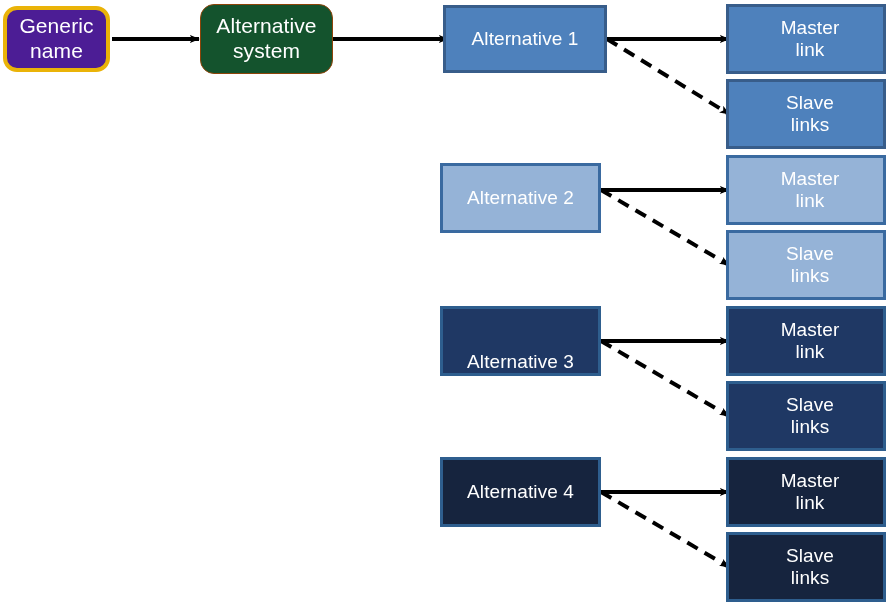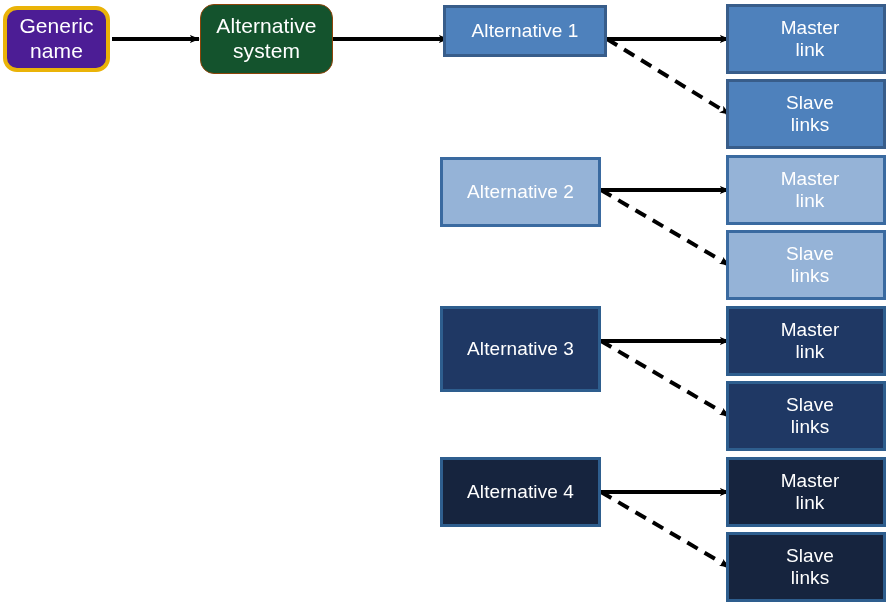--- a/index.html
+++ b/index.html
@@ -104,45 +104,45 @@
   <div class="node rounded generic" style="left:3px; top:6px; width:107px; height:66px;">
     <span>Generic
 name</span>
   </div>
 
   <div class="node rounded altsystem" style="left:200px; top:4px; width:133px; height:70px;">
     <span>Alternative
 system</span>
   </div>
 
-  <div class="node rect alt theme-1" style="left:443px; top:5px; width:164px; height:52px;">
+  <div class="node rect alt theme-1" style="left:443px; top:5px; width:164px; height:68px;">
     <span>Alternative 1</span>
   </div>
   <div class="node rect link theme-1" style="left:726px; top:4px; width:160px; height:70px;">
     <span>Master
 link</span>
   </div>
   <div class="node rect link theme-1" style="left:726px; top:79px; width:160px; height:70px;">
     <span>Slave
 links</span>
   </div>
 
-  <div class="node rect alt theme-2" style="left:440px; top:157px; width:161px; height:70px;">
+  <div class="node rect alt theme-2" style="left:440px; top:163px; width:161px; height:70px;">
     <span>Alternative 2</span>
   </div>
   <div class="node rect link theme-2" style="left:726px; top:155px; width:160px; height:70px;">
     <span>Master
 link</span>
   </div>
   <div class="node rect link theme-2" style="left:726px; top:230px; width:160px; height:70px;">
     <span>Slave
 links</span>
   </div>
 
-  <div class="node rect alt theme-3" style="left:440px; top:306px; width:161px; height:86px;">
+  <div class="node rect alt theme-3" style="left:440px; top:306px; width:161px; height:70px;align-items:flex-end;">
     <span>Alternative 3</span>
   </div>
   <div class="node rect link theme-3" style="left:726px; top:306px; width:160px; height:70px;">
     <span>Master
 link</span>
   </div>
   <div class="node rect link theme-3" style="left:726px; top:381px; width:160px; height:70px;">
     <span>Slave
 links</span>
   </div>

